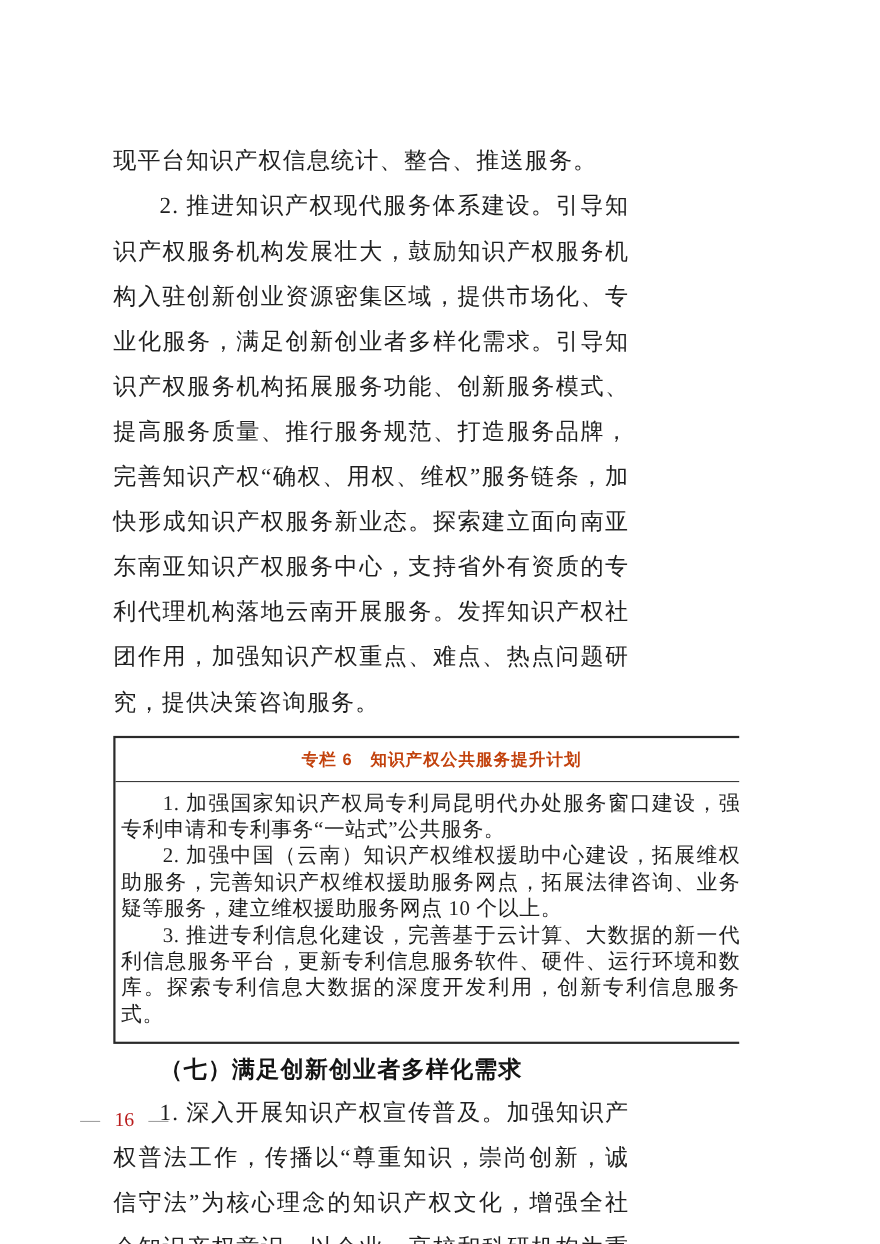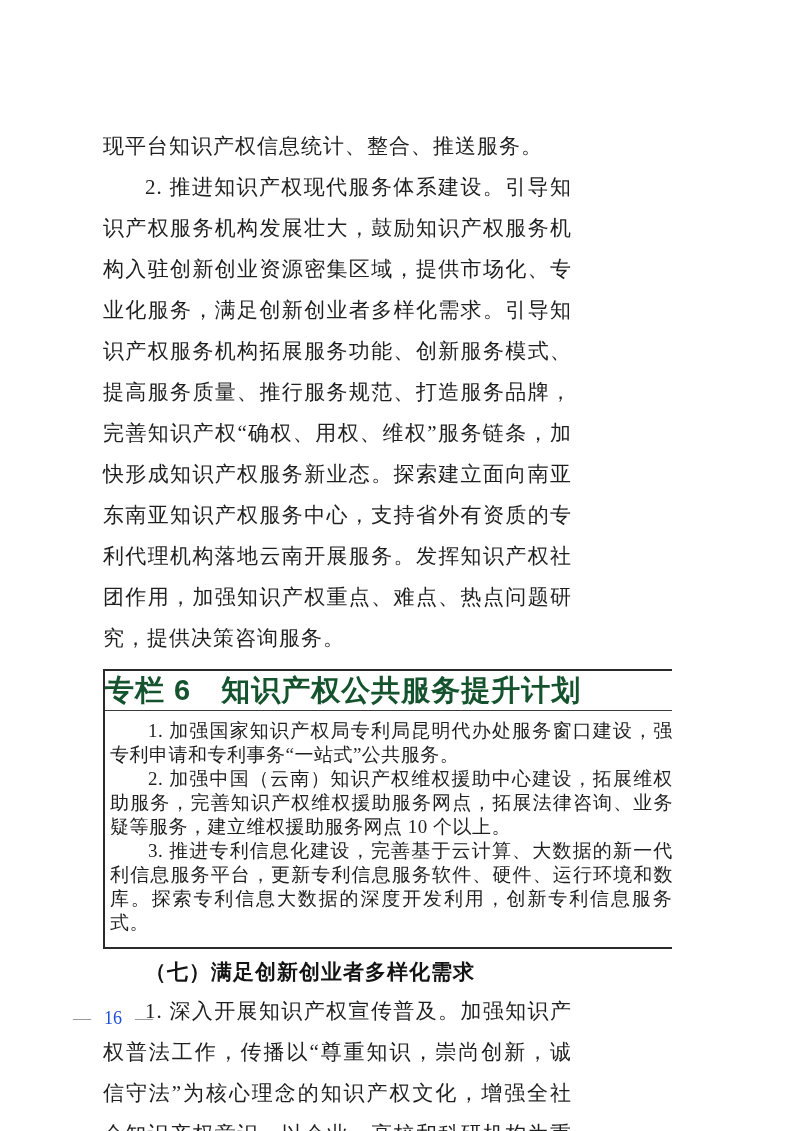--- a/index.html
+++ b/index.html
@@ -34,25 +34,26 @@
   .column-box {
     box-sizing: border-box;
     width: 597px;
     margin-top: 10px;
     border: 2px solid #2a2a2a;
     background: #ffffff;
   }
   .box-title {
     height: 39px;
     line-height: 39px;
+    text-align: center;
     font-family: "Liberation Sans", "DejaVu Sans", sans-serif;
     font-weight: bold;
-    font-size: 29px;
+    font-size: 15px;
     letter-spacing: 1px;
-    color: #14532d;
+    color: #c2410c;
     border-bottom: 1px solid #3a3a3a;
     white-space: nowrap;
     overflow: hidden;
   }
   .box-content {
     padding: 8px 5px 12px 5px;
   }
   .box-content p {
     margin: 0;
     font-size: 19px;
@@ -80,21 +81,21 @@
     line-height: 28px;
     display: flex;
     align-items: center;
     gap: 13px;
   }
   .page-footer .dash {
     color: #979797;
     letter-spacing: 0;
   }
   .page-footer .page-num {
-    color: #1d4ed8;
+    color: #b91c1c;
     font-size: 18px;
   }
 </style>
 </head>
 <body>
 
 <div class="page">
 
   <p class="body-para no-indent">现平台知识产权信息统计、整合、推送服务。</p>
 

